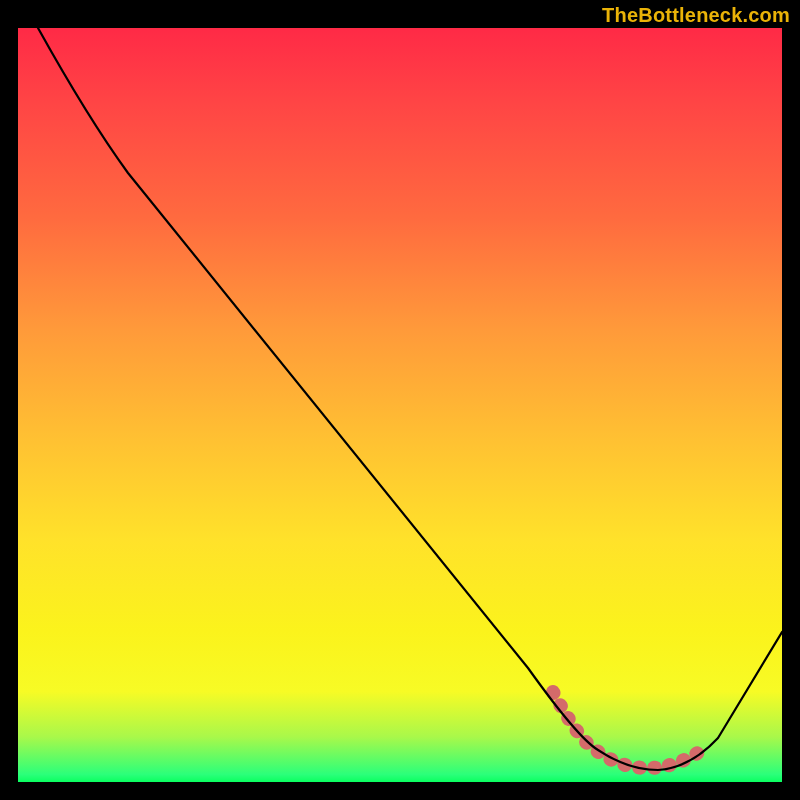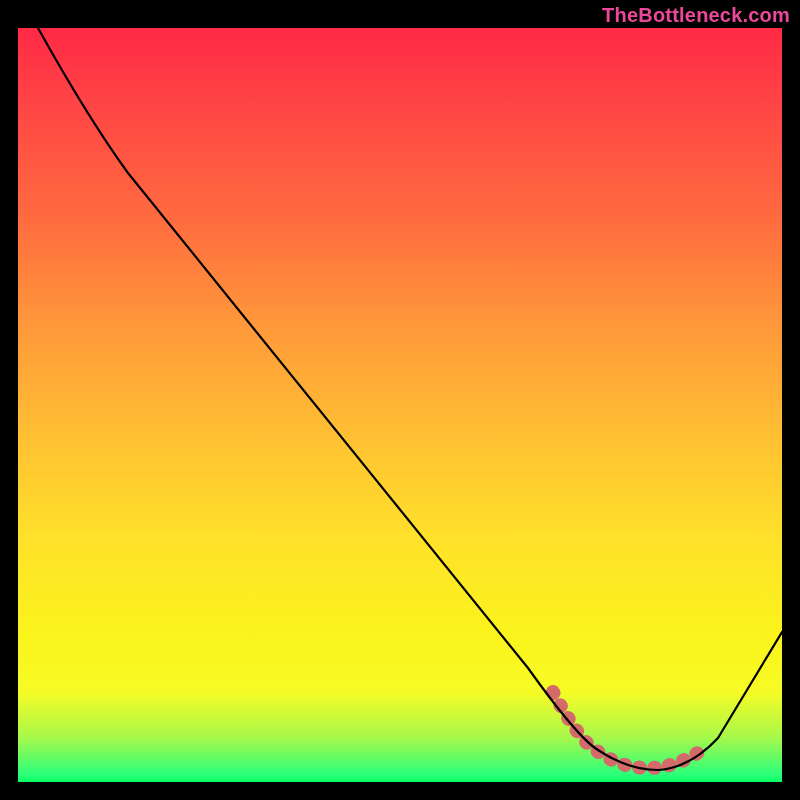--- a/index.html
+++ b/index.html
@@ -14,21 +14,21 @@
   .stage {
     position: relative;
     width: 800px;
     height: 800px;
     background: #000;
   }
   .watermark {
     position: absolute;
     top: 4px;
     right: 10px;
-    color: #ec4899;
+    color: #eab308;
     font-size: 20px;
     font-weight: 600;
     letter-spacing: 0.2px;
     z-index: 3;
   }
   .plot {
     position: absolute;
     left: 18px;
     top: 28px;
     width: 764px;

